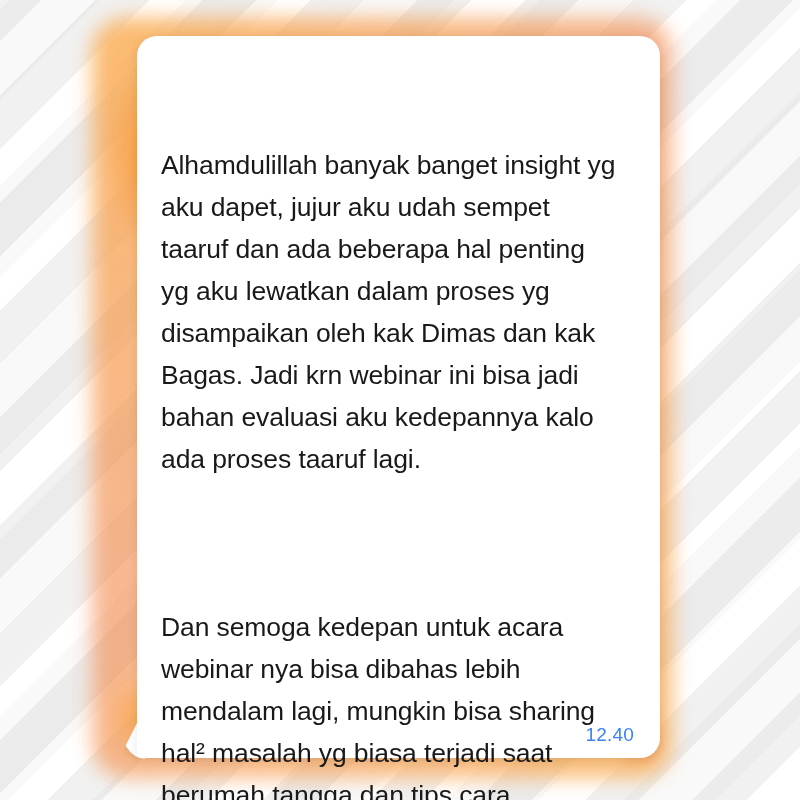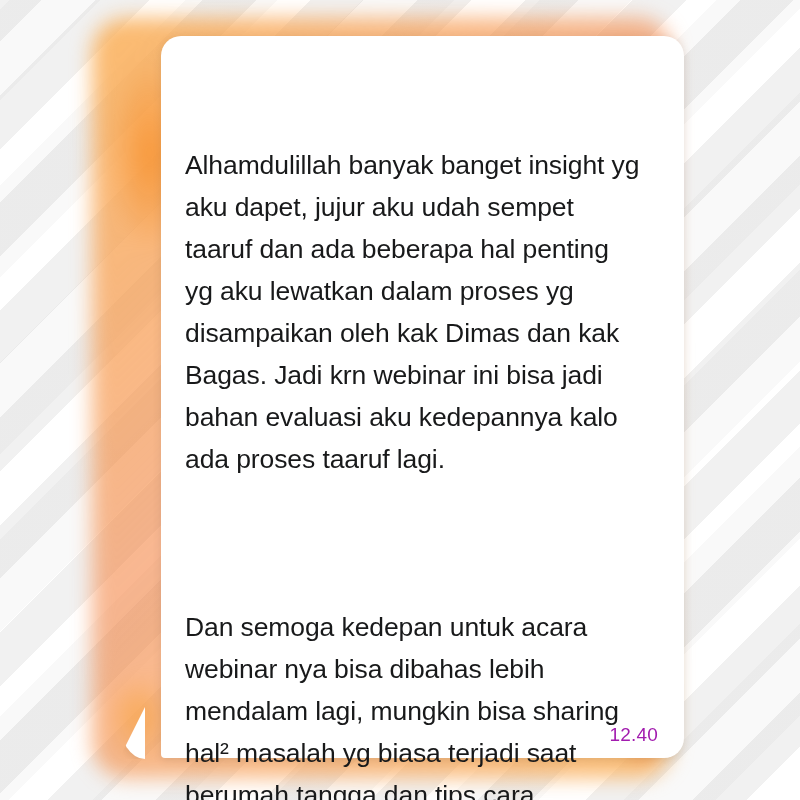--- a/index.html
+++ b/index.html
@@ -67,21 +67,20 @@
     left: 137px;
     top: 36px;
     width: 523px;
     height: 722px;
     background: #ffffff;
     border-radius: 20px 20px 20px 4px;
     box-shadow: 0 2px 10px rgba(0,0,0,0.10);
     z-index: 3;
     box-sizing: border-box;
     padding: 24px 42px 14px 24px;
-    margin-left: 24px;
   }
 
   
   .bubble-tail {
     position: absolute;
     left: 119px;
     top: 707px;
     width: 26px;
     height: 52px;
     background: #ffffff;
@@ -110,21 +109,21 @@
   .timestamp-row {
     position: absolute;
     right: 26px;
     bottom: 12px;
     display: flex;
     align-items: center;
     gap: 6px;
   }
   .timestamp {
     font-size: 19px;
-    color: #a21caf;
+    color: #3b82f6;
     letter-spacing: 0.2px;
   }
 </style>
 </head>
 <body>
 
 <div class="canvas">
 
   <div class="glow"></div>
 

